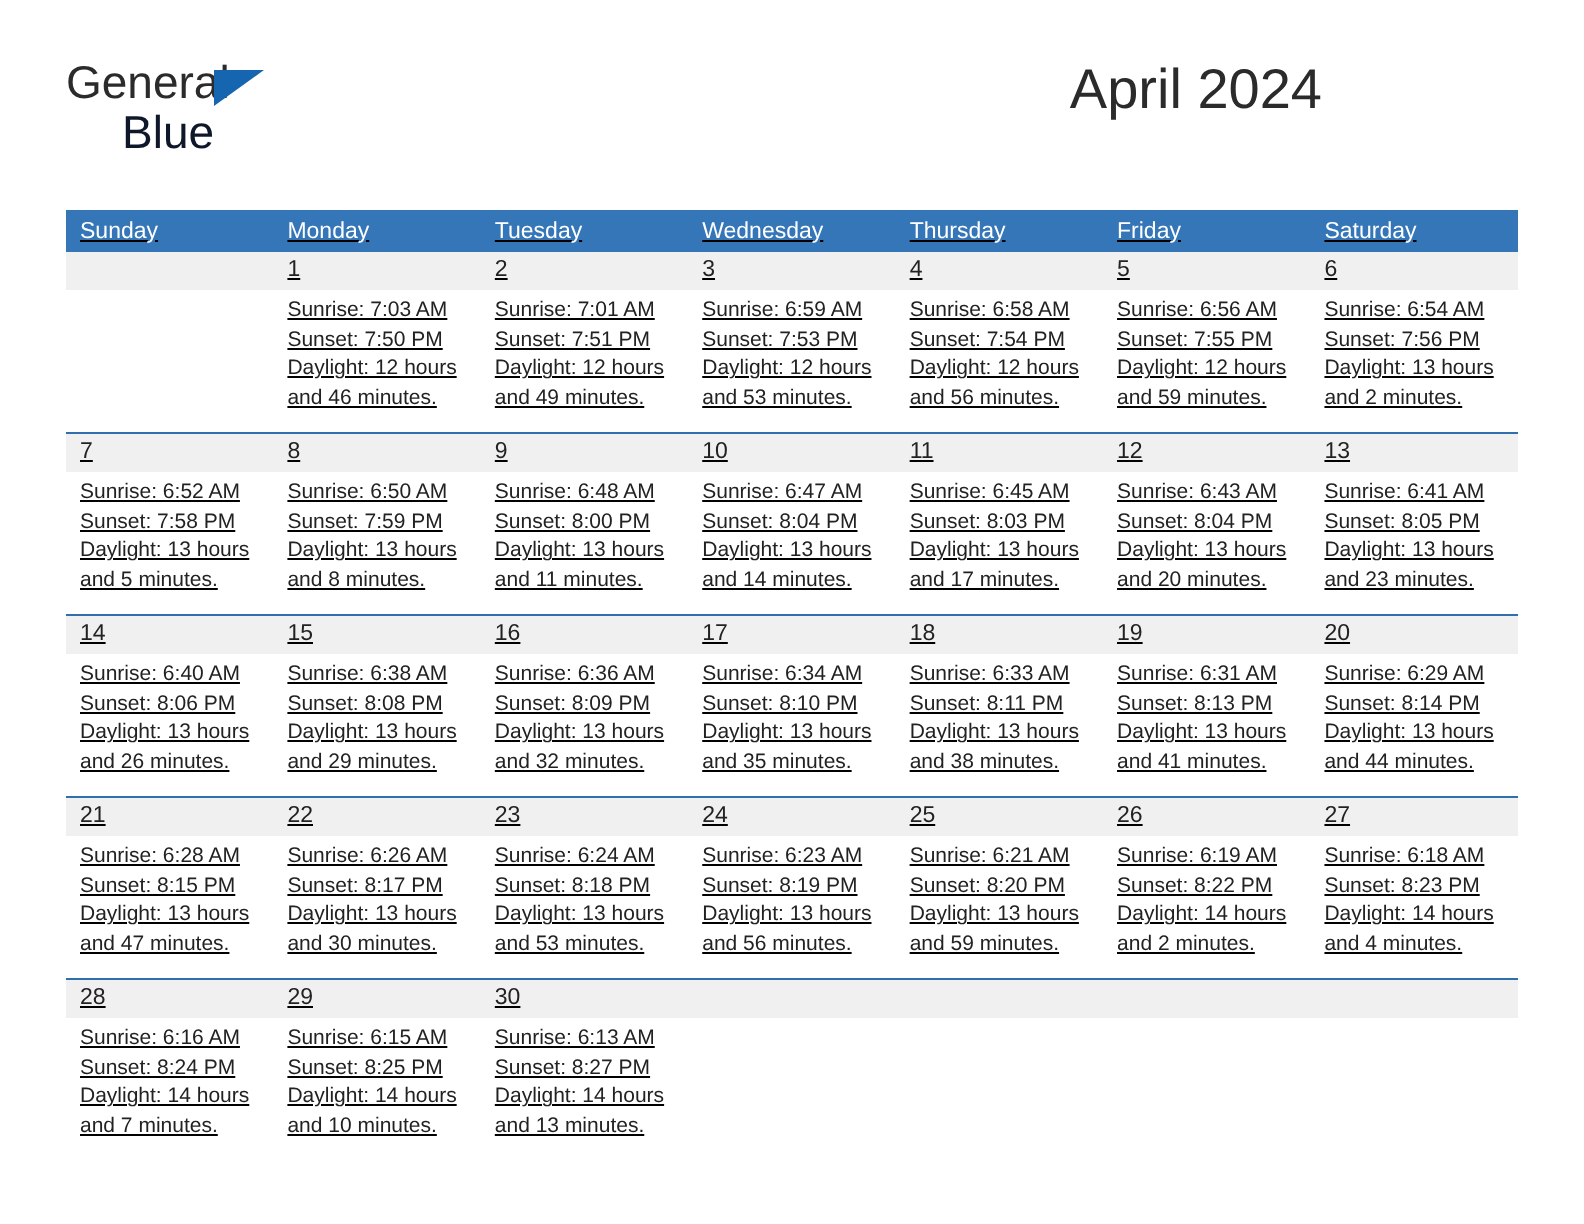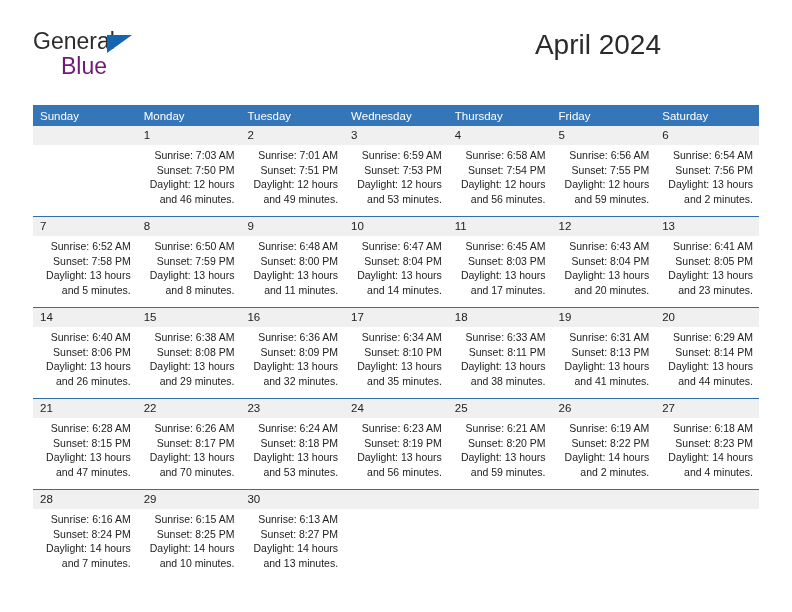--- a/index.html
+++ b/index.html
@@ -52,21 +52,21 @@
     width: 0;
     height: 0;
     border-left: 25px solid #1565b0;
     border-bottom: 18px solid transparent;
   }
   .logo-blue {
     position: absolute;
     left: 28px;
     top: 25px;
     font-size: 23px;
-    color: #701a75;
+    color: #0f172a;
     font-family: "Liberation Sans", sans-serif;
   }
   .title-block {
     position: absolute;
     right: 0;
     top: 0;
     text-align: right;
   }
   .cal-title {
     font-size: 28px;
@@ -86,20 +86,21 @@
   .calendar {
     position: absolute;
     left: 33px;
     top: 105px;
     width: 726px;
   }
   table.cal {
     width: 726px;
     border-collapse: collapse;
     table-layout: fixed;
+    text-decoration: underline;
   }
   table.cal th {
     background: #3476b8;
     color: #ffffff;
     font-size: 11.5px;
     font-weight: normal;
     text-align: left;
     padding: 4px 0 4px 7px;
     height: 13px;
     border: none;
@@ -123,21 +124,20 @@
     line-height: 13px;
   }
   .daynum.empty {
     color: transparent;
   }
   .info {
     padding: 3px 6px 0 7px;
     font-size: 10.5px;
     line-height: 14.6px;
     color: #222222;
-    text-align: right;
   }
   .info div { white-space: nowrap; }
 </style>
 </head>
 <body>
 
 <div class="page">
 
   <div class="header">
 
@@ -365,21 +365,21 @@
                 <div>Daylight: 13 hours</div>
                 <div>and 47 minutes.</div>
               </div>
             </td>
             <td class="day">
               <div class="daynum">22</div>
               <div class="info">
                 <div>Sunrise: 6:26 AM</div>
                 <div>Sunset: 8:17 PM</div>
                 <div>Daylight: 13 hours</div>
-                <div>and 70 minutes.</div>
+                <div>and 30 minutes.</div>
               </div>
             </td>
             <td class="day">
               <div class="daynum">23</div>
               <div class="info">
                 <div>Sunrise: 6:24 AM</div>
                 <div>Sunset: 8:18 PM</div>
                 <div>Daylight: 13 hours</div>
                 <div>and 53 minutes.</div>
               </div>

